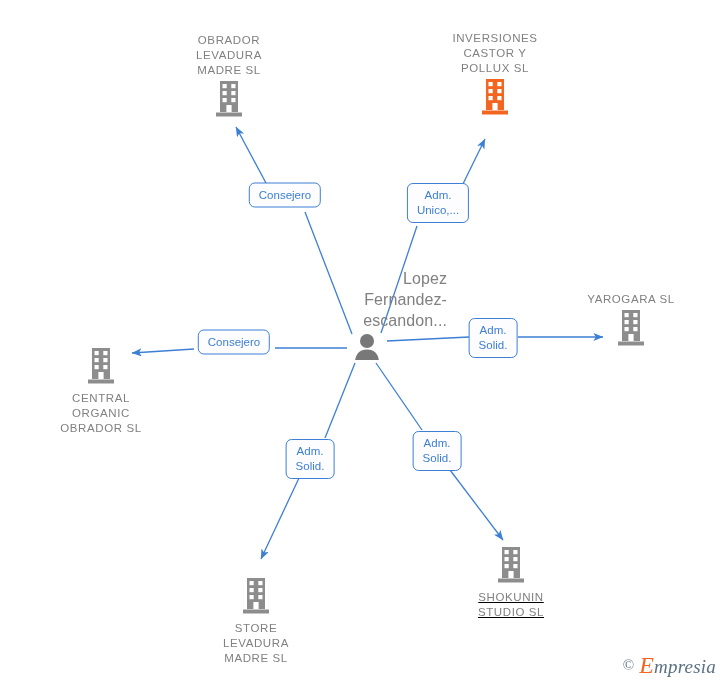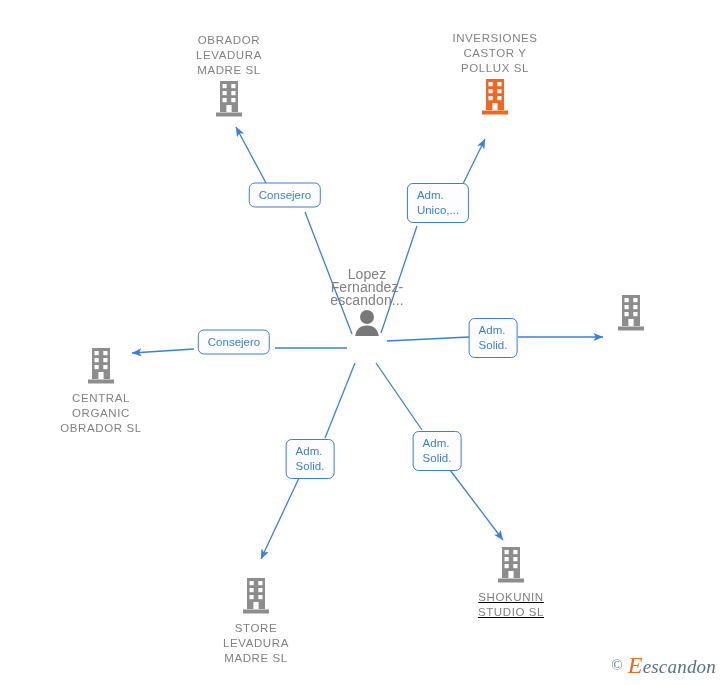--- a/index.html
+++ b/index.html
@@ -34,39 +34,40 @@
   .node-label {
     font-size: 11.5px;
     line-height: 15px;
     color: #808080;
     letter-spacing: 0.6px;
     white-space: pre-line;
     font-family: "Liberation Sans", sans-serif;
   }
   .node-label.person {
     letter-spacing: 0.1px;
-    font-size: 14px;
-    line-height: 13px;
+    font-size: 16px;
+    line-height: 21px;
+    text-align: right;
   }
   .node-icon {
     height: 40px;
     display: flex;
     align-items: flex-end;
     justify-content: center;
   }
   .node-icon svg { display: block; }
   .edge-label {
     position: absolute;
     border: 1.4px solid #3c7fd4;
     border-radius: 6px;
     background: #fdfdff;
     color: #3c7fd4;
     font-size: 11.5px;
     line-height: 15px;
-    text-align: left;
+    text-align: center;
     padding: 4px 9px;
     white-space: pre-line;
     z-index: 4;
     font-family: "Liberation Sans", sans-serif;
     transform: translate(-50%, -50%);
   }
   #watermark {
     position: absolute;
     right: 8px;
     bottom: 6px;
@@ -167,20 +168,21 @@
         <rect x="16.3" y="11" width="4.2" height="4.2" fill="#ffffff"></rect>
         <rect x="7.5" y="18" width="4.2" height="4.2" fill="#ffffff"></rect>
         <rect x="16.3" y="18" width="4.2" height="4.2" fill="#ffffff"></rect>
         <rect x="11.4" y="25" width="5.2" height="7" fill="#ffffff"></rect>
         <rect x="1" y="32.5" width="26" height="4" fill="#f4651f"></rect>
       </svg>
     </div>
   </div>
 
   <div class="node" style="left:631px; top:292px;">
+    <div class="node-label">YAROGARA  SL</div>
     <div class="node-icon">
       <svg width="28" height="38" viewBox="0 0 28 38" aria-hidden="true">
         <rect x="5" y="1" width="18" height="31" fill="#8d8d8d"></rect>
         <rect x="7.5" y="4" width="4.2" height="4.2" fill="#ffffff"></rect>
         <rect x="16.3" y="4" width="4.2" height="4.2" fill="#ffffff"></rect>
         <rect x="7.5" y="11" width="4.2" height="4.2" fill="#ffffff"></rect>
         <rect x="16.3" y="11" width="4.2" height="4.2" fill="#ffffff"></rect>
         <rect x="7.5" y="18" width="4.2" height="4.2" fill="#ffffff"></rect>
         <rect x="16.3" y="18" width="4.2" height="4.2" fill="#ffffff"></rect>
         <rect x="11.4" y="25" width="5.2" height="7" fill="#ffffff"></rect>
@@ -263,16 +265,16 @@
   <div class="edge-label" style="left:493px; top:338px;">Adm.
 Solid.</div>
   <div class="edge-label" style="left:234px; top:342px;">Consejero</div>
   <div class="edge-label" style="left:310px; top:459px;">Adm.
 Solid.</div>
   <div class="edge-label" style="left:437px; top:451px;">Adm.
 Solid.</div>
 
   <div id="watermark">
     <span class="wm-c">©</span>
-    <span class="wm-text"><span class="wm-e">E</span><span>escandon</span></span>
+    <span class="wm-text"><span class="wm-e">E</span><span>mpresia</span></span>
   </div>
 
 </div>
 
 </body></html>

